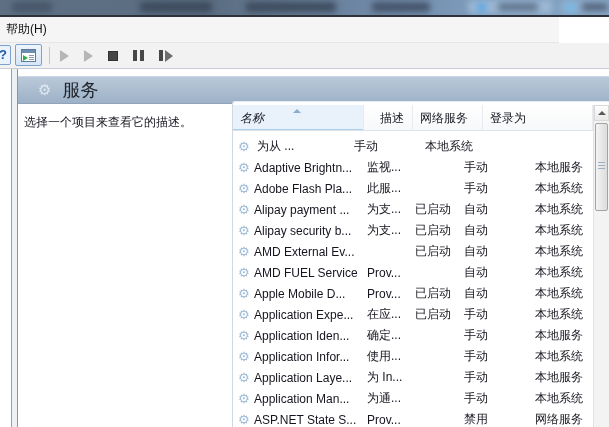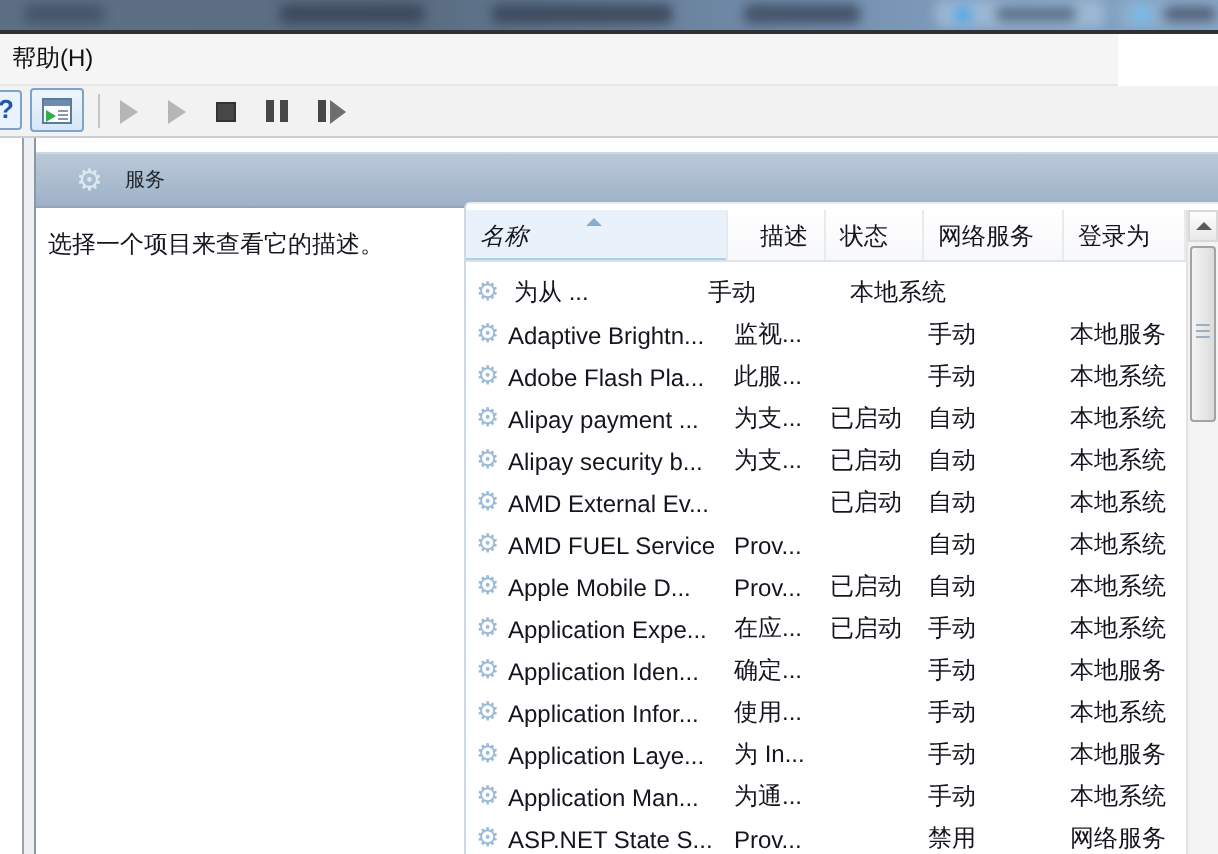--- a/index.html
+++ b/index.html
@@ -46,21 +46,21 @@
 
   
   .content { position:absolute; left:0; top:69px; width:609px; height:358px; background:#eef1f4; }
   .tree-strip { position:absolute; left:0; top:0; width:12px; height:100%; background:#fff; border-right:1px solid #9aa1a8; }
   .main-panel { position:absolute; left:17px; top:0; right:0; height:100%; background:#fff; border-left:1px solid #8c96a1; }
 
   .band { position:absolute; left:0; top:7px; right:0; height:28px;
     background:linear-gradient(#bac9d9,#9db1c7); border-top:1px solid #cdd8e4; border-bottom:1px solid #8fa3bb;
     display:flex; align-items:center; z-index:1; }
   .band .gear-lg { color:#dfe8f1; font-size:15px; margin-left:20px; font-family:"DejaVu Sans",sans-serif; }
-  .band .title { margin-left:11px; font-size:10px; color:#20262e; }
+  .band .title { margin-left:11px; font-size:18px; color:#20262e; }
 
   .desc-text { position:absolute; left:6px; top:45px; font-size:12px; color:#15151f; z-index:1; }
 
   
   .list-panel { position:absolute; left:214px; top:32px; right:0; bottom:0; background:#fff;
     border-left:1px solid #cfd9e3; border-top:1px solid #e4ebf2; border-top-left-radius:3px; z-index:5; }
   .hdr { position:absolute; left:0; top:3px; right:16px; height:26px; display:flex; border-bottom:1px solid #dde3ea; }
   .hc { font-size:12px; color:#15151f; padding-left:7px; line-height:26px; border-right:1px solid #e7ebf0;
     background:linear-gradient(#ffffff,#f7f8fa); position:relative; white-space:nowrap; overflow:hidden; }
   .c-name { width:131px; background:#e9f2fb; box-shadow:inset 0 -1px #abd0ec;font-style:italic; }
@@ -156,23 +156,20 @@
 
     <div class="list-panel">
       <div class="hdr">
         <div class="hc c-name">
           <span>名称</span>
           <i class="sortarr"></i>
         </div>
         <div class="hc c-desc">
           <span>描述</span>
         </div>
-        <div class="hc c-status">
-          <span>状态</span>
-        </div>
         <div class="hc c-start">
           <span>网络服务</span>
         </div>
         <div class="hc c-logon">
           <span>登录为</span>
         </div>
       </div>
 
       <div class="rows">
           <div class="lrow">

